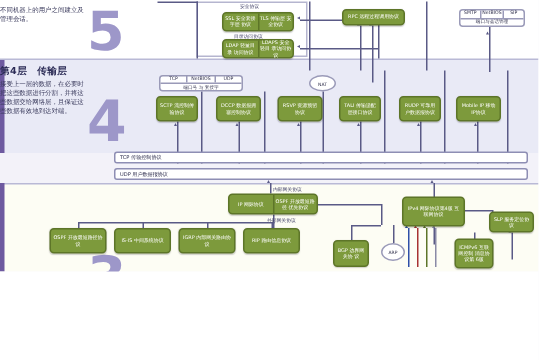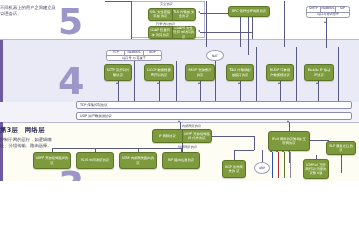--- a/index.html
+++ b/index.html
@@ -86,26 +86,26 @@
   <div class="band-sep" style="top:121.6px;"></div>
 
   <div class="leftband-accent" style="top:40px;height:62px;"></div>
   <div class="leftband-accent" style="top:122px;height:59px;"></div>
 
   <div class="leftcol" style="top:3px;">
     <div class="ldesc">不同机器上的用户之间建立及管理会话。</div>
   </div>
   <div class="bignum" style="left:58px;top:4px;font-size:36px;">5</div>
 
+  <div class="leftcol" style="top:43px;">
+    <div class="ltitle">第4层　传输层</div>
+    <div class="ldesc">接受上一层的数据，在必要时把这些数据进行分割，并将这些数据交给网络层，且保证这些数据有效地到达对端。</div>
+  </div>
   <div class="bignum" style="left:58px;top:62px;font-size:38px;">4</div>
 
-  <div class="leftcol" style="top:126px;">
-    <div class="ltitle">第3层　网络层</div>
-    <div class="ldesc">控制子网的运行，如逻辑编址、分组传输、路由选择。</div>
-  </div>
   <div class="bignum" style="left:58px;top:166px;font-size:38px;">3</div>
 
   <div class="frame" style="left:131px;top:1px;width:74px;height:37px;"></div>
 
   <div class="glabel" style="left:160px;top:2px;">安全协议</div>
 
   <div class="gbox dual" style="left:148px;top:7.5px;width:48px;height:13px;">
     <div class="gcell">SSL
 安全套接字层
 协议</div>

